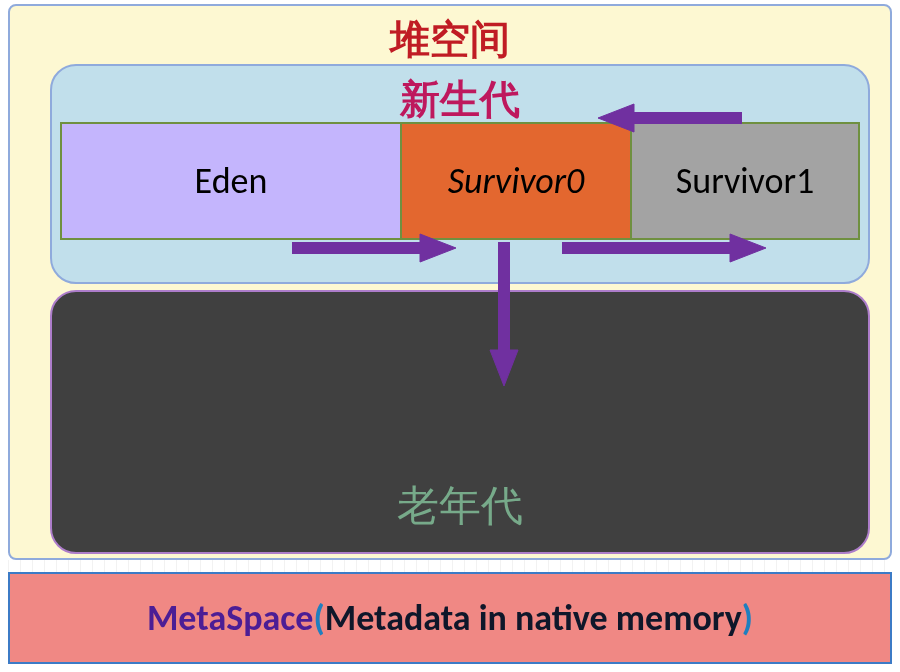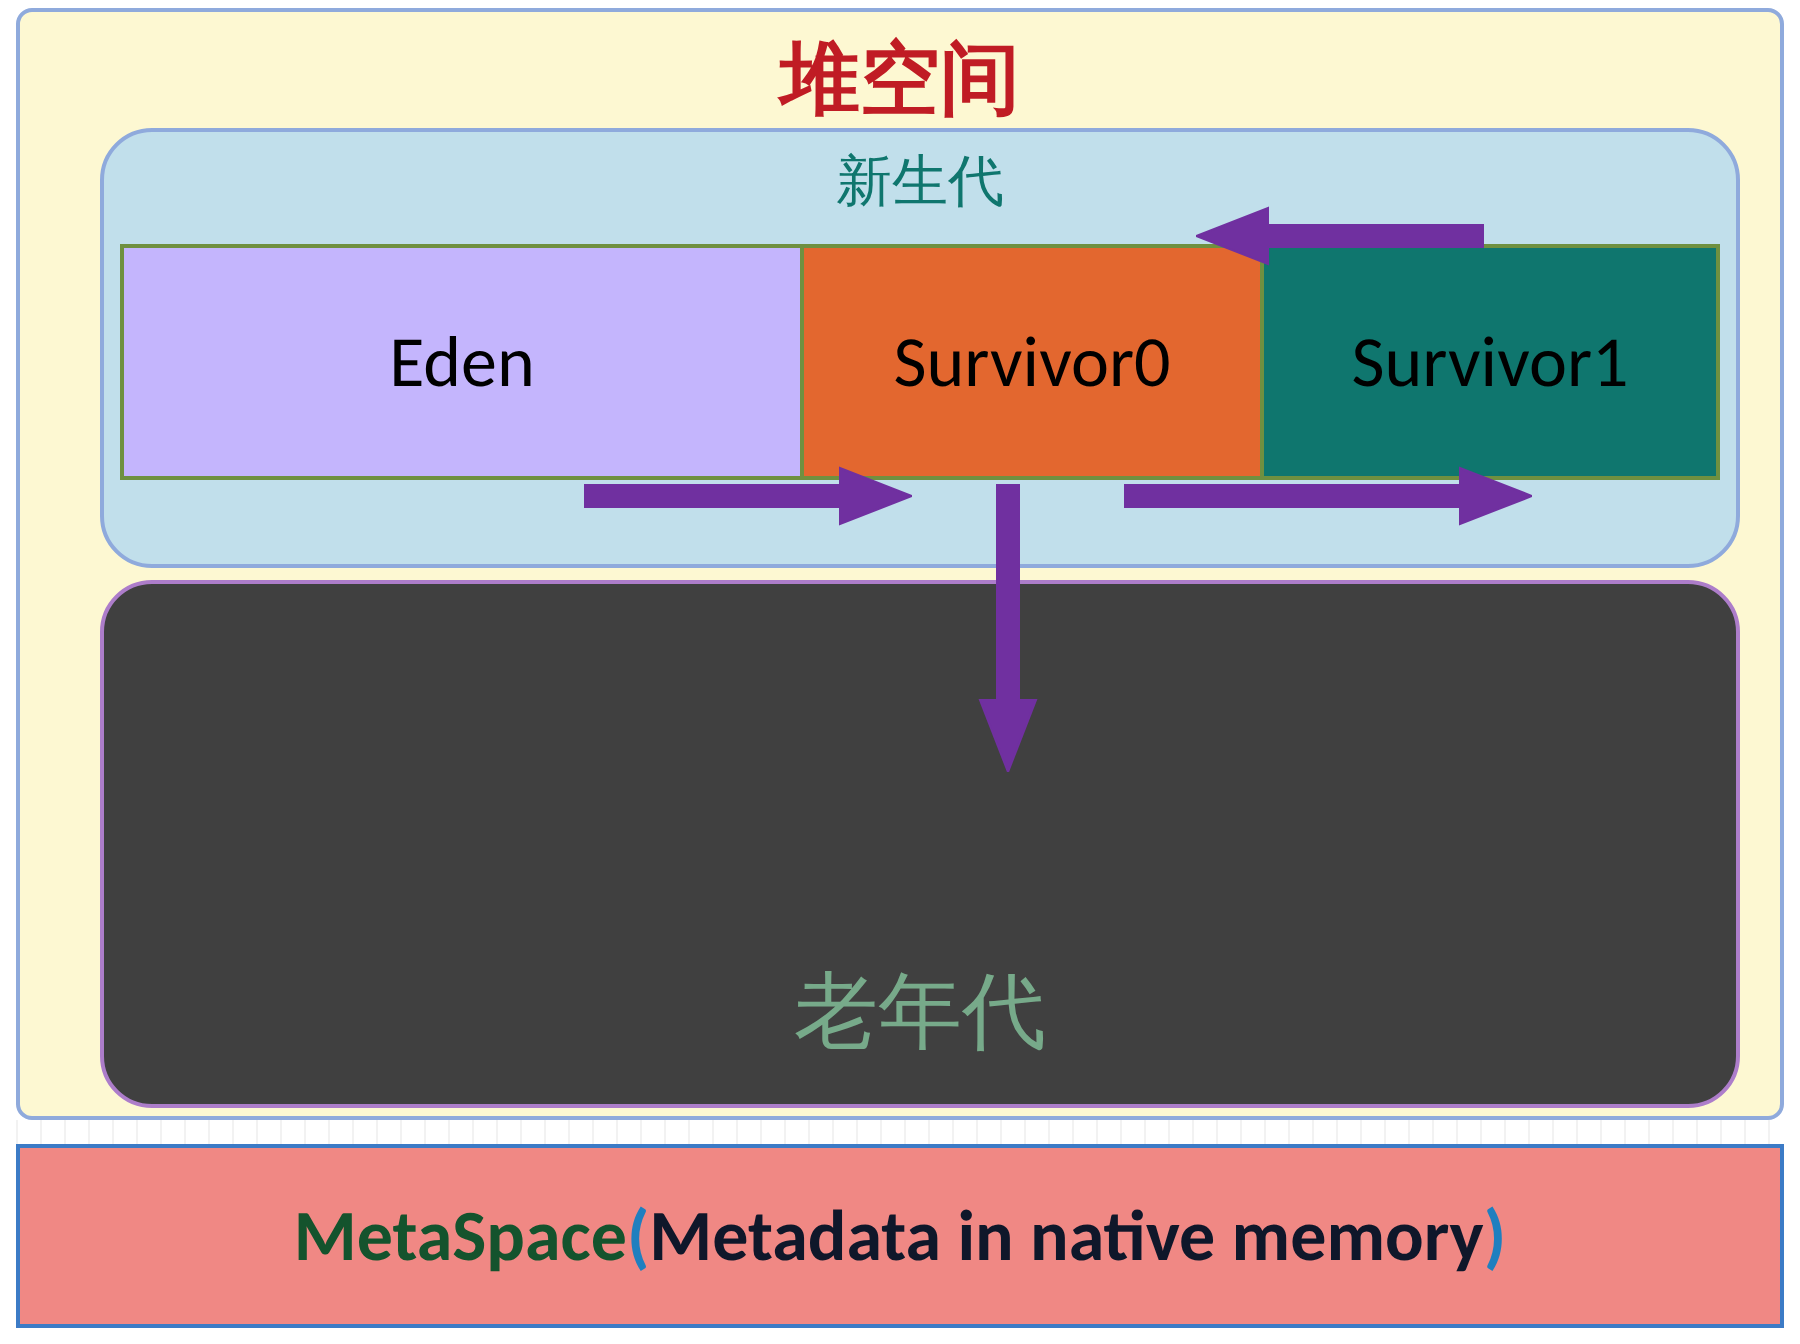--- a/index.html
+++ b/index.html
@@ -12,42 +12,42 @@
   .heap-title {
     position: absolute; left: 0; right: 0; top: 6px; text-align: center;
     font-size: 40px; font-weight: bold; color: #c01c24;
   }
   .young-box {
     position: absolute; left: 40px; top: 58px; width: 820px; height: 220px;
     background: #c1dfeb; border: 2px solid #8faadc; border-radius: 26px;
   }
   .young-title {
     position: absolute; left: 0; right: 0; top: 6px; text-align: center;
-    font-size: 28px; color: #0f766e;
+    font-size: 40px; color: #be185d; font-weight: bold;
   }
   .regions {
     position: absolute; left: 50px; top: 116px; width: 800px; height: 118px;
     border: 2px solid #6f9040; display: flex;
   }
   .region { display: flex; align-items: center; justify-content: center; font-size: 36px; color: #000; }
   .eden { flex: 0 0 340px; background: #c4b5fd; border-right: 2px solid #6f9040; }
-  .s0   { flex: 0 0 230px; background: #e3672f; border-right: 2px solid #6f9040; }
-  .s1   { flex: 0 0 226px; background: #0f766e; text-align: center; }
+  .s0   { flex: 0 0 230px; background: #e3672f; border-right: 2px solid #6f9040; font-style: italic; }
+  .s1   { flex: 0 0 226px; background: #a3a3a3; text-align: center; }
   .old-box {
     position: absolute; left: 40px; top: 284px; width: 820px; height: 264px;
     background: #404040; border: 2px solid #ad7dca; border-radius: 26px;
     display: flex; align-items: flex-end; justify-content: center; padding-bottom: 18px;
   }
   .old-title { font-size: 42px; color: #77aa8a; }
   .meta-box {
     position: absolute; left: 8px; top: 572px; width: 884px; height: 92px;
     background: #f08884; border: 2px solid #3c7bc6;
     display: flex; align-items: center; justify-content: center; font-size: 36px; font-weight: bold;
   }
-  .meta-prefix { color: #14532d; }
+  .meta-prefix { color: #4c1d95; }
   .meta-paren  { color: #1f7fbf; }
   .meta-body   { color: #0f172a; }
   
   .grid-hint {
     position: absolute; left: 8px; top: 560px; width: 884px; height: 12px;
     background-image: linear-gradient(90deg, rgba(0,0,0,0.05) 1px, transparent 1px);
     background-size: 12px 100%;
   }
   .arrow {
     position: absolute;

